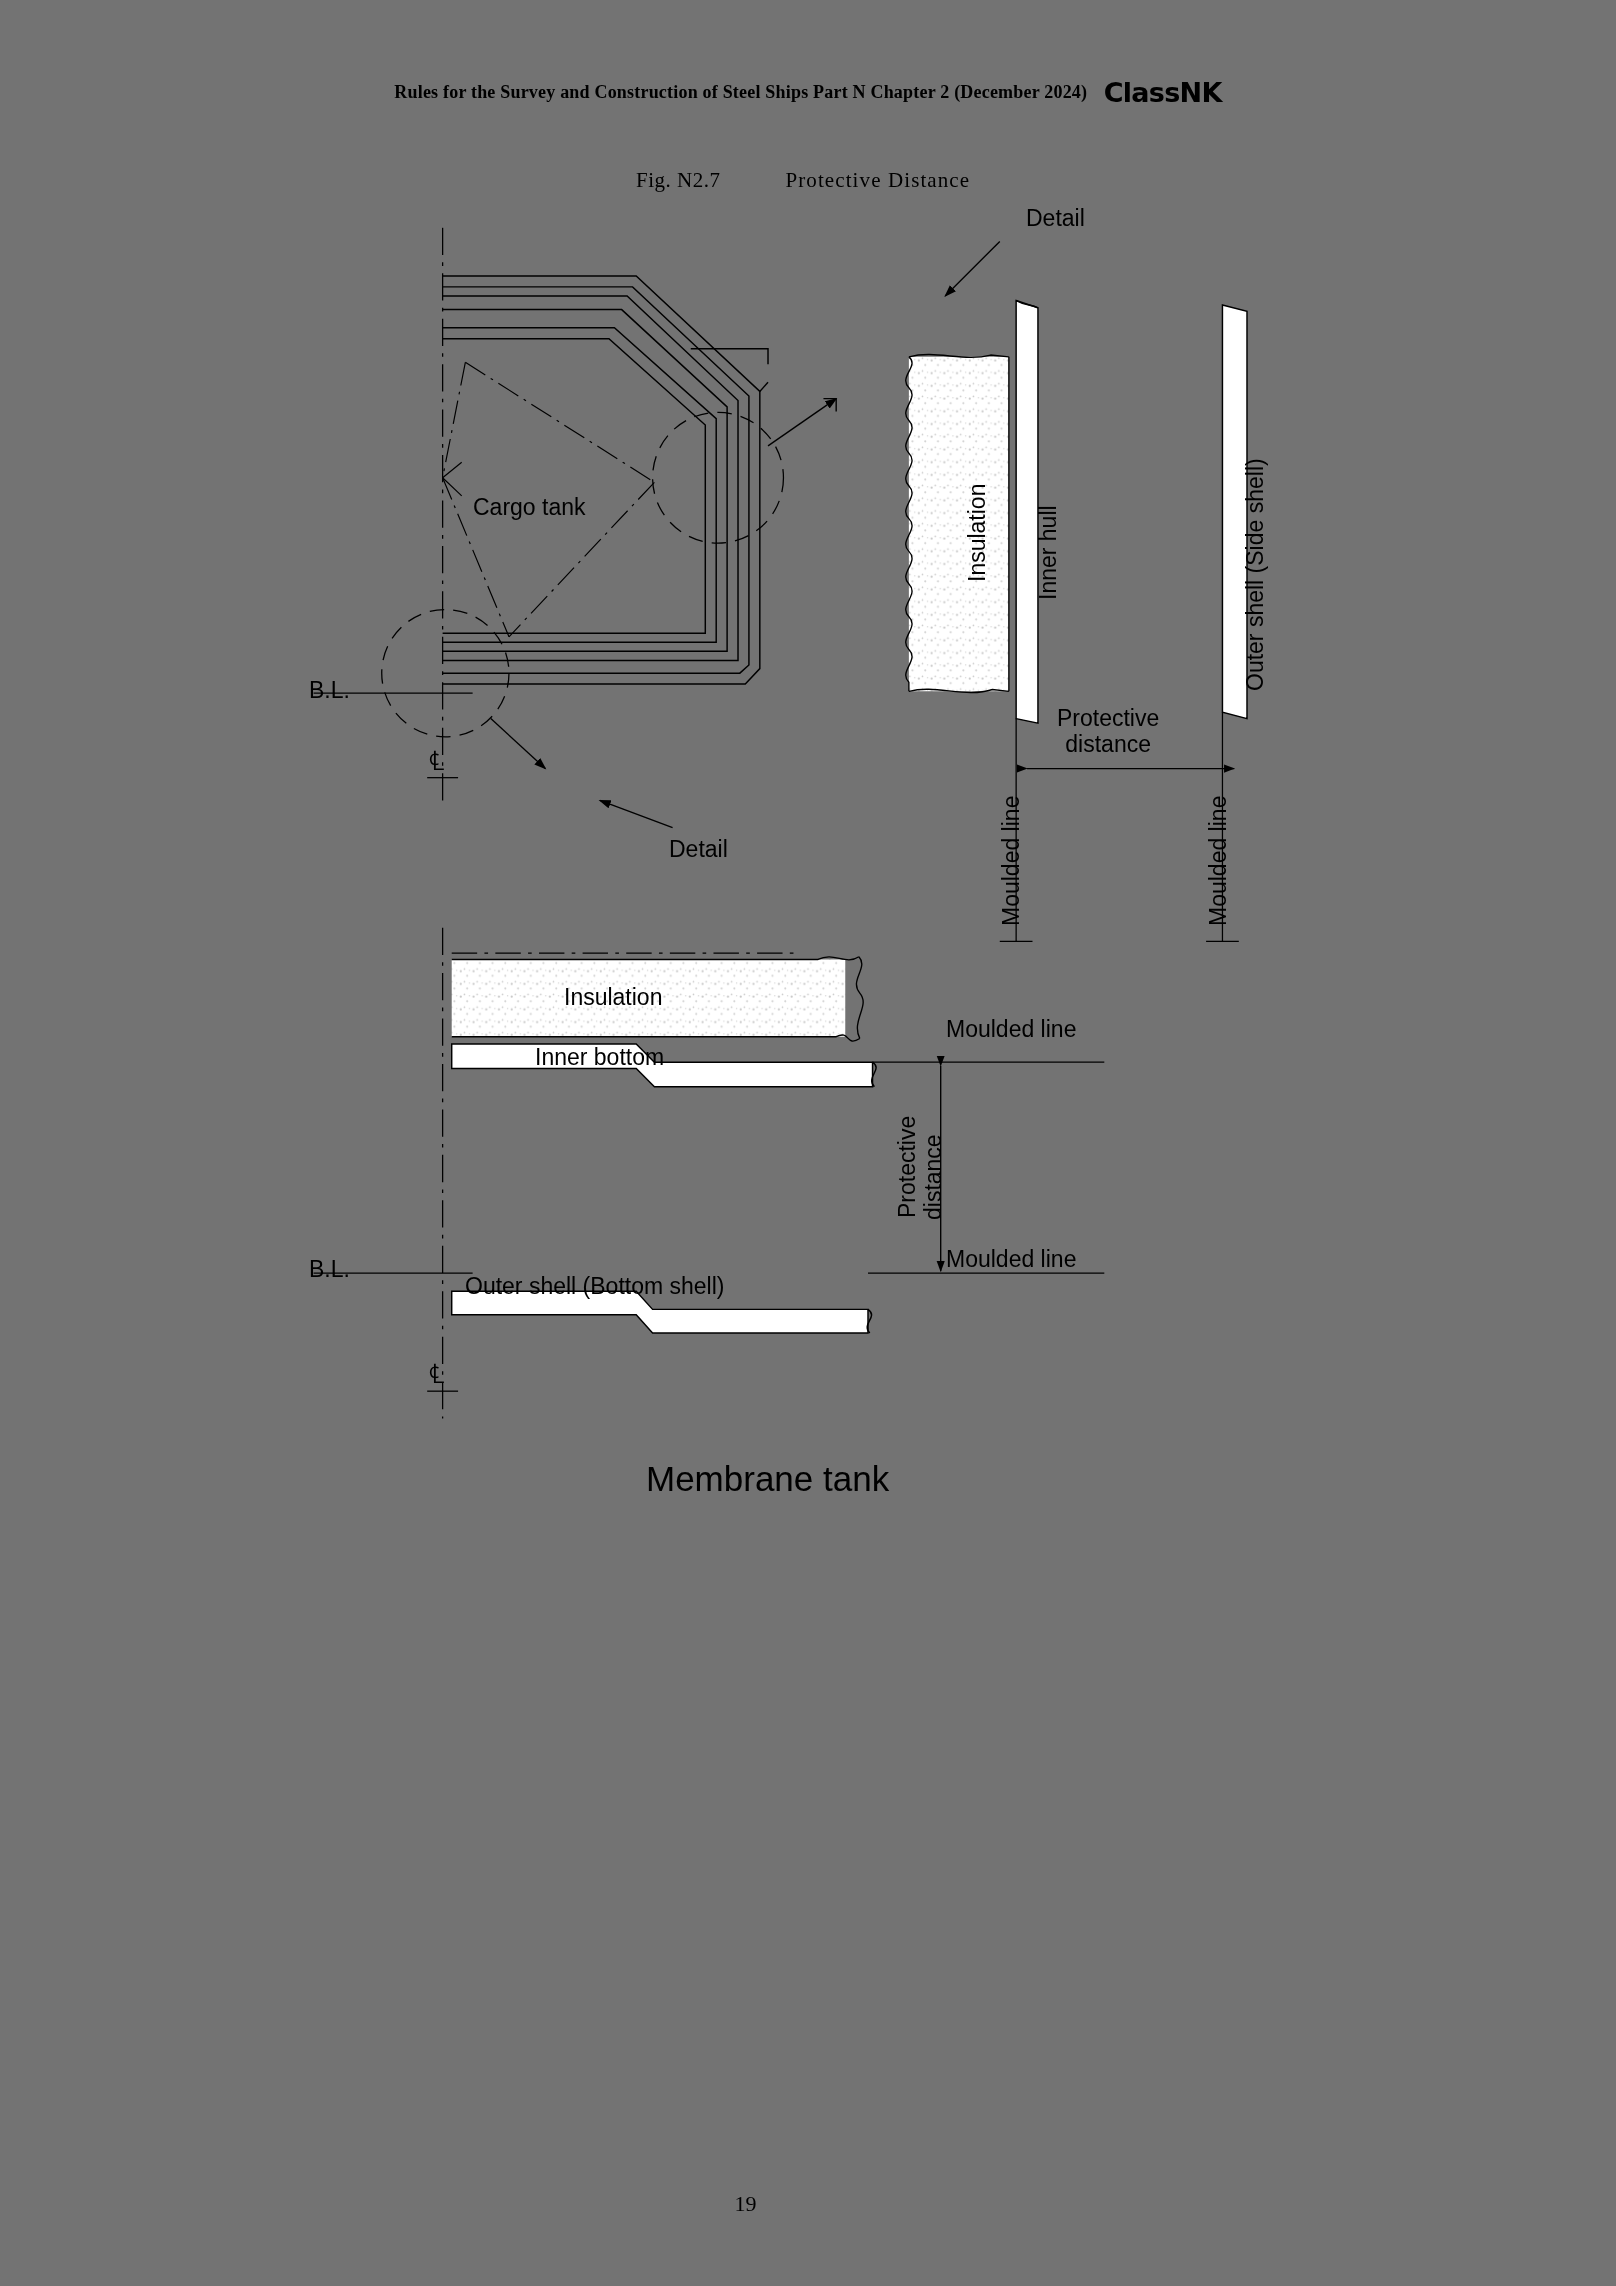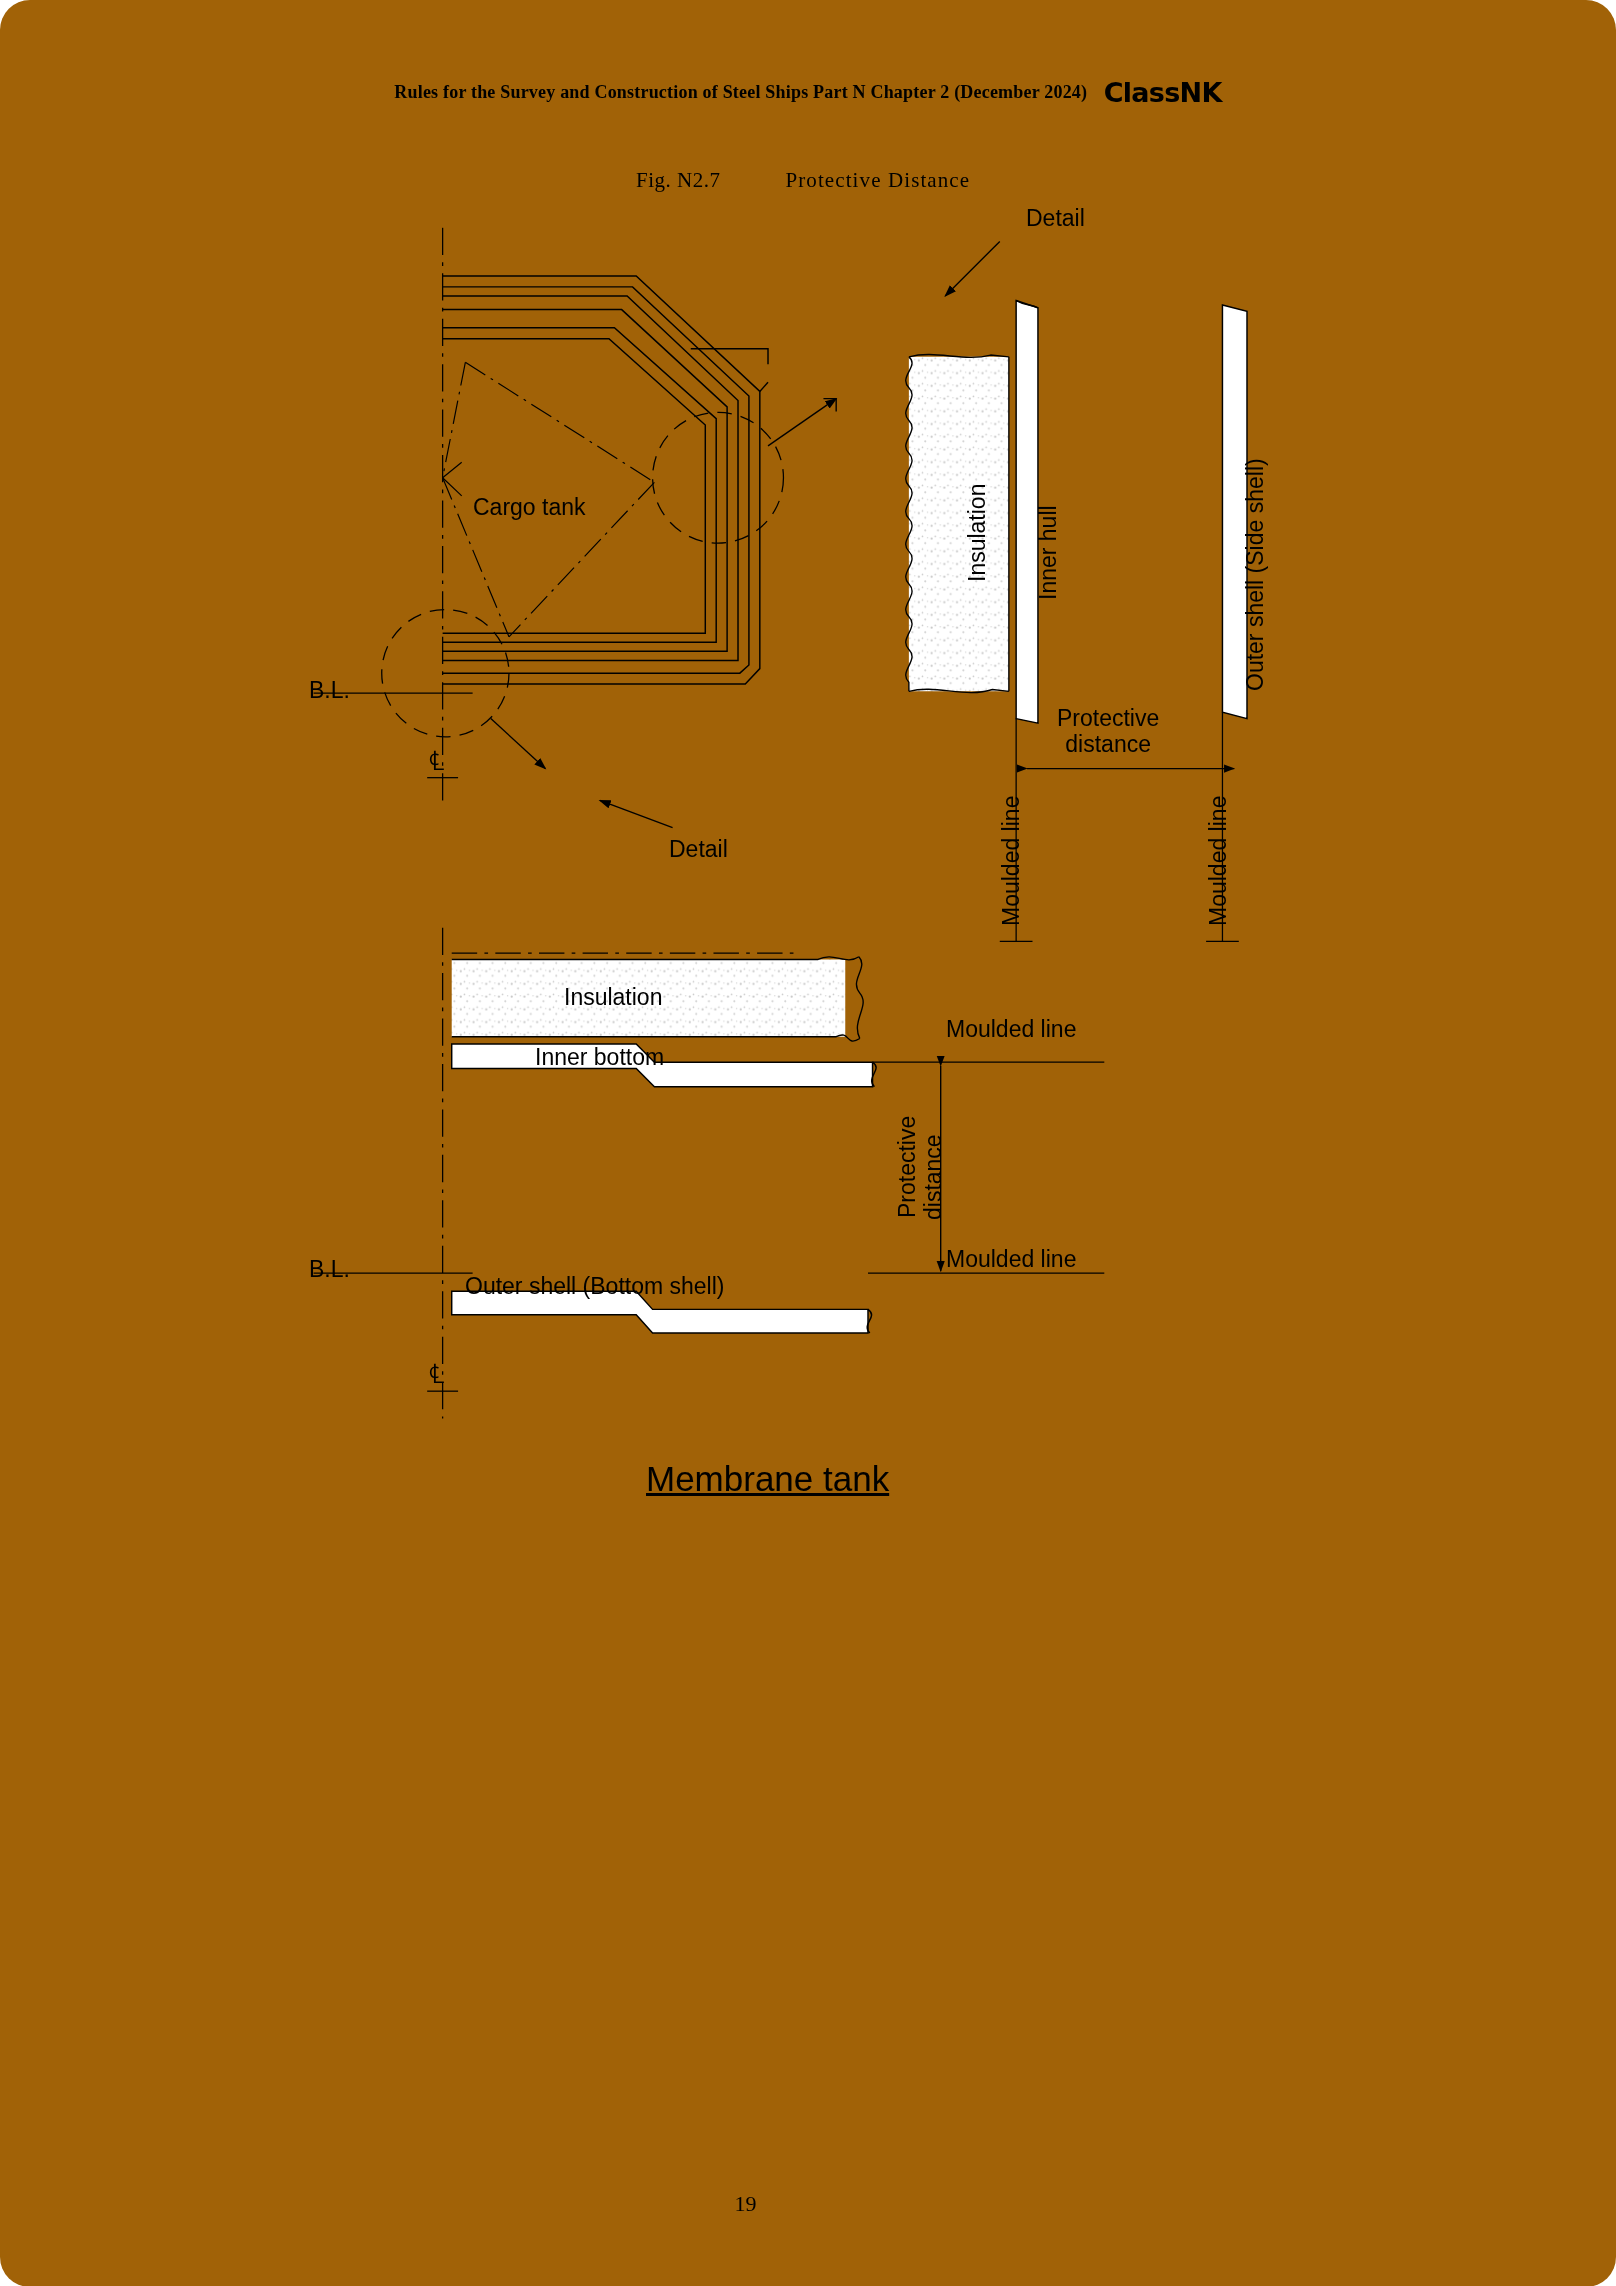--- a/index.html
+++ b/index.html
@@ -13,22 +13,21 @@
     position: relative;
     font-family: "Liberation Sans", sans-serif;
     color: #000000;
     overflow: hidden;
   }
   .page {
     position: absolute;
     left: 0; top: 0;
     width: 1616px;
     height: 2287px;
-    background: #a16207;
-    border-radius: 30px;
+    background: #737373;
   }
   
   .header {
     position: absolute;
     left: 0;
     top: 77px;
     width: 1616px;
     text-align: center;
     white-space: nowrap;
   }
@@ -76,21 +75,20 @@
     font-size: 23px;
     color: #000;
     white-space: nowrap;
     line-height: 1.15;
   }
   .lbl.rot90 { transform: rotate(-90deg); transform-origin: left top; }
   .title-big {
     position: absolute;
     font-family: "Liberation Sans", sans-serif;
     font-size: 35px;
-    text-decoration: underline;
     white-space: nowrap;
     text-align: center;
   }
   .page-no {
     position: absolute;
     left: 0;
     top: 2191px;
     width: 1491px;
     text-align: center;
     font-family: "Liberation Serif", serif;

